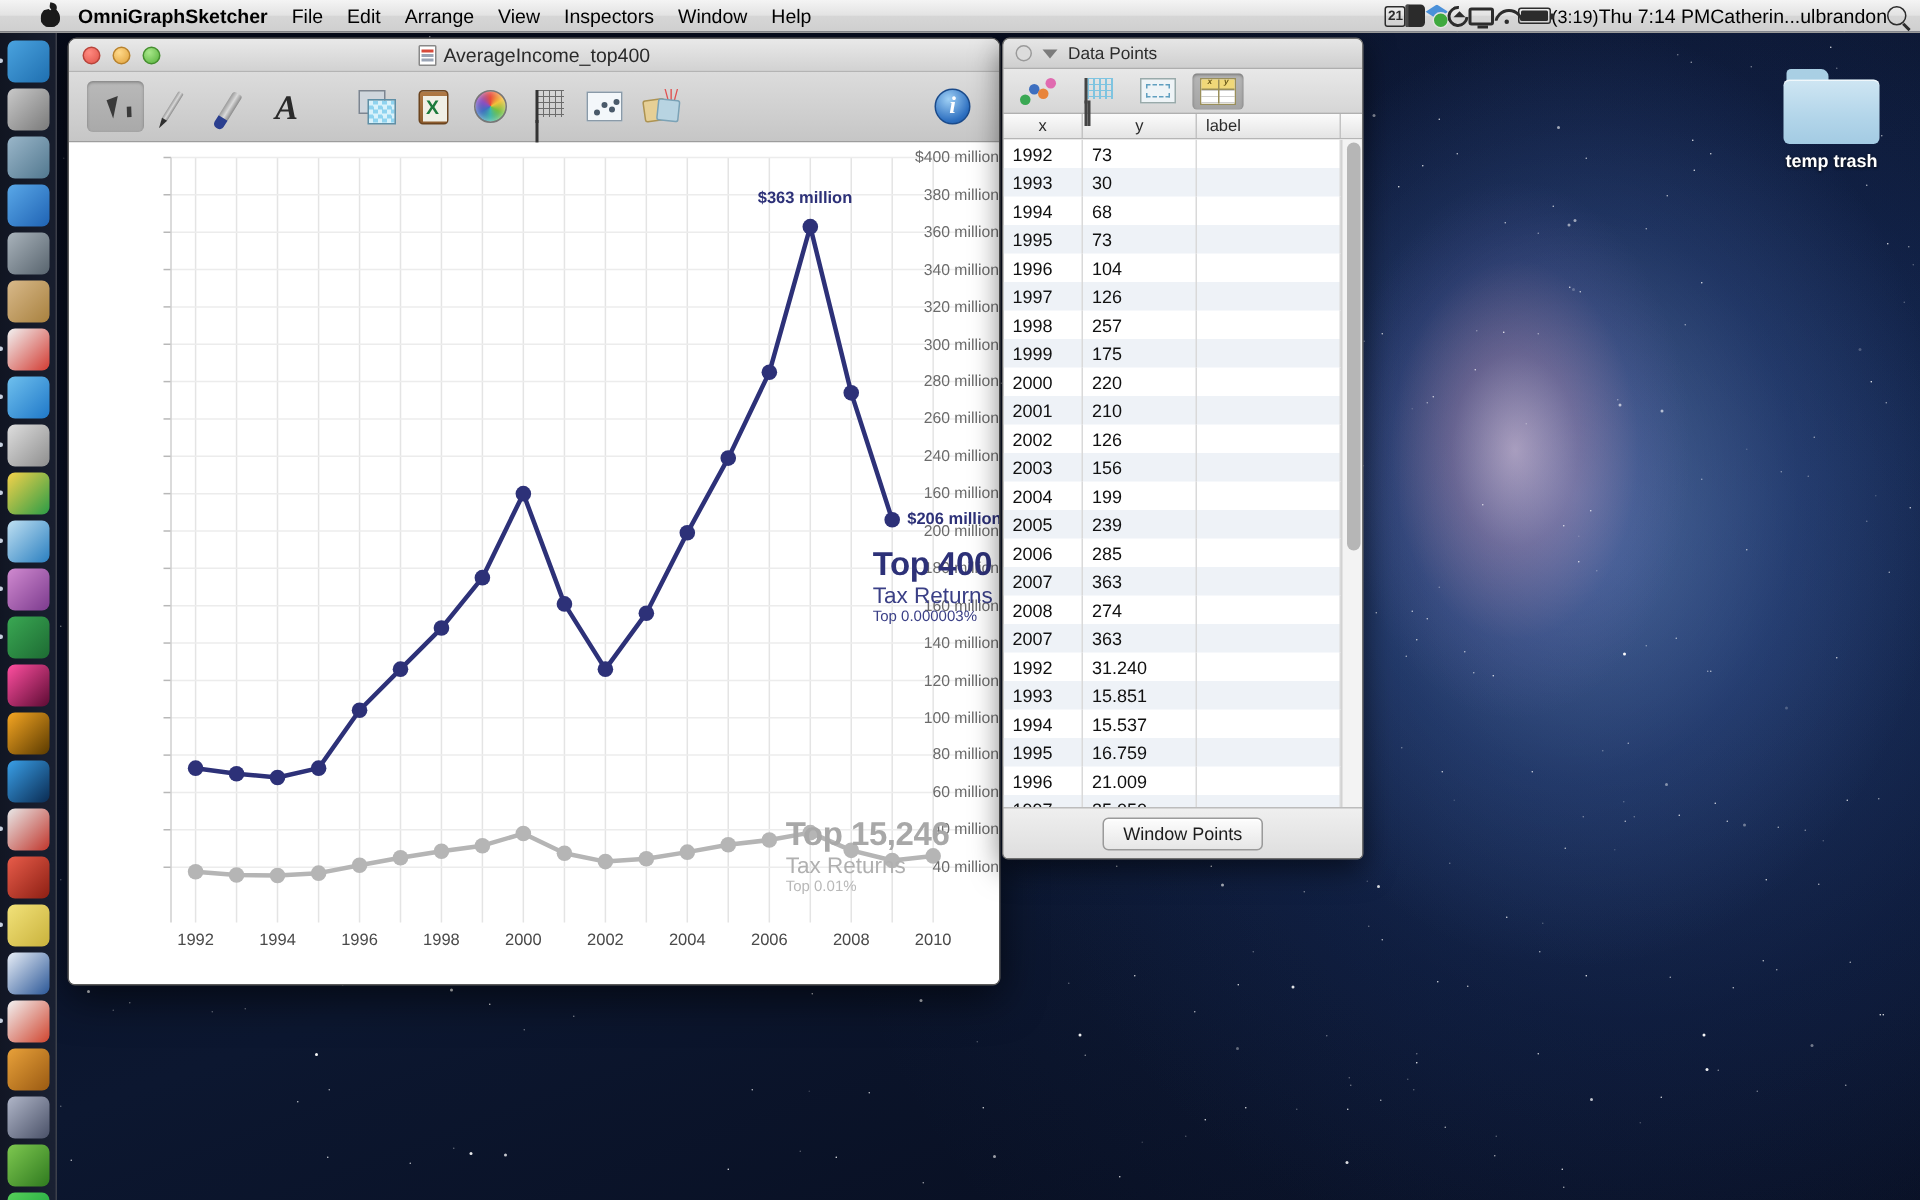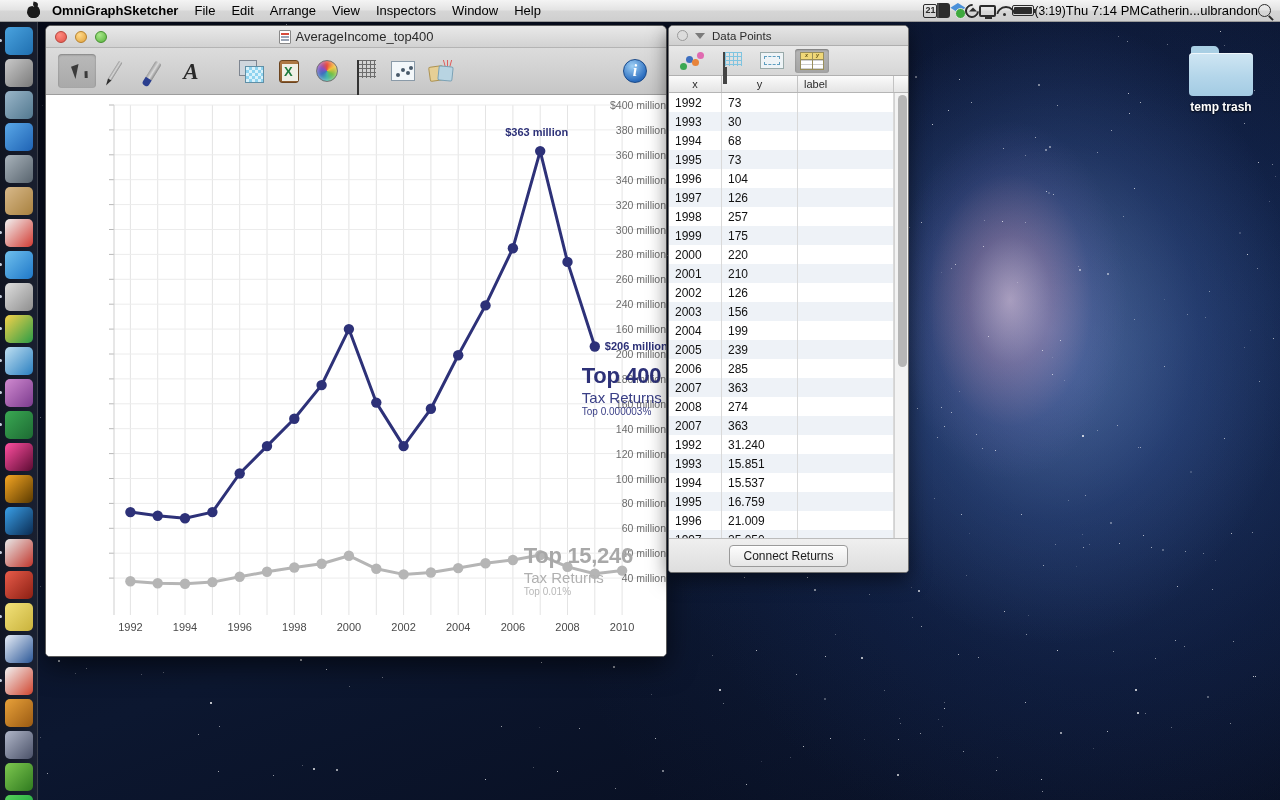--- a/index.html
+++ b/index.html
@@ -1249,15 +1249,15 @@
           <span class="c-y">25.050</span>
           <span class="c-l"></span>
         </div>
       </div>
     <div class="dp-scroll">
       <div class="dp-thumb"></div>
     </div>
   </div>
 
   <div class="dp-foot">
-    <div class="dp-btn">Connect Returns</div>
+    <div class="dp-btn">Window Points</div>
   </div>
 </div>
 
 </body></html>

